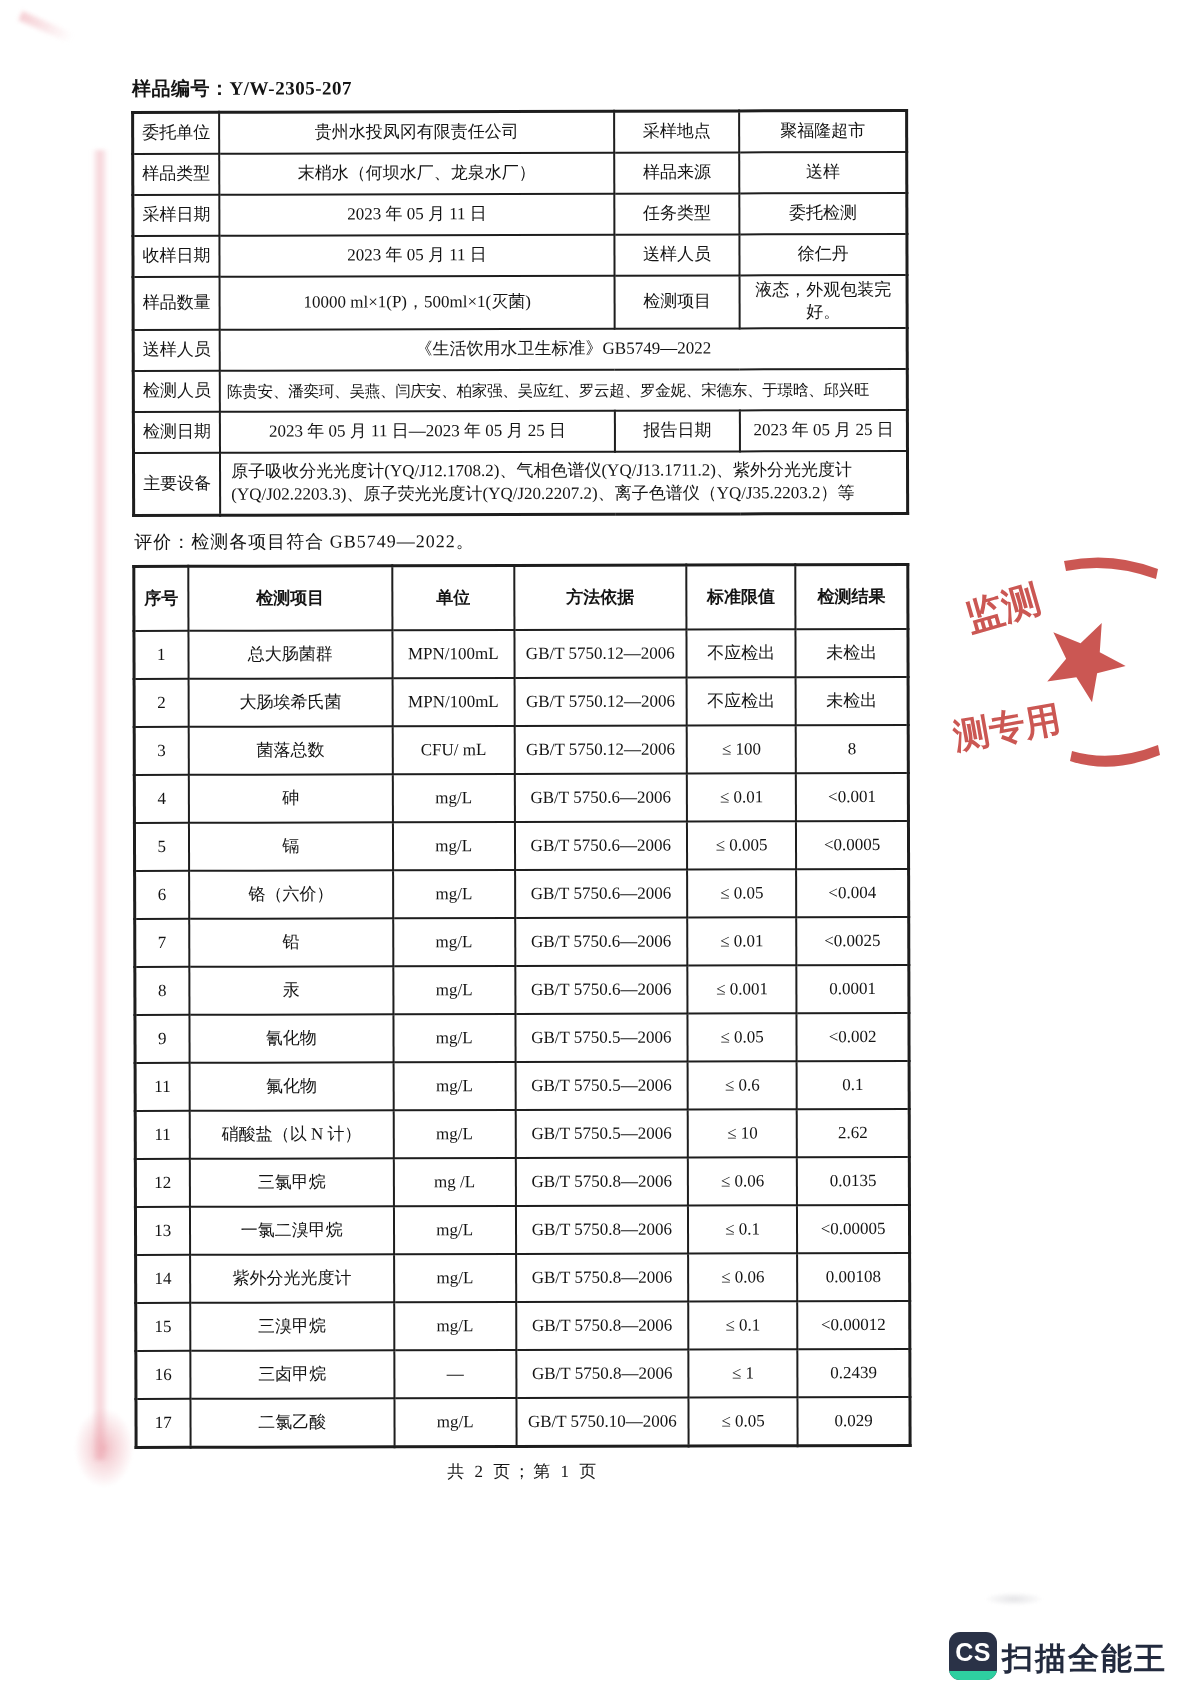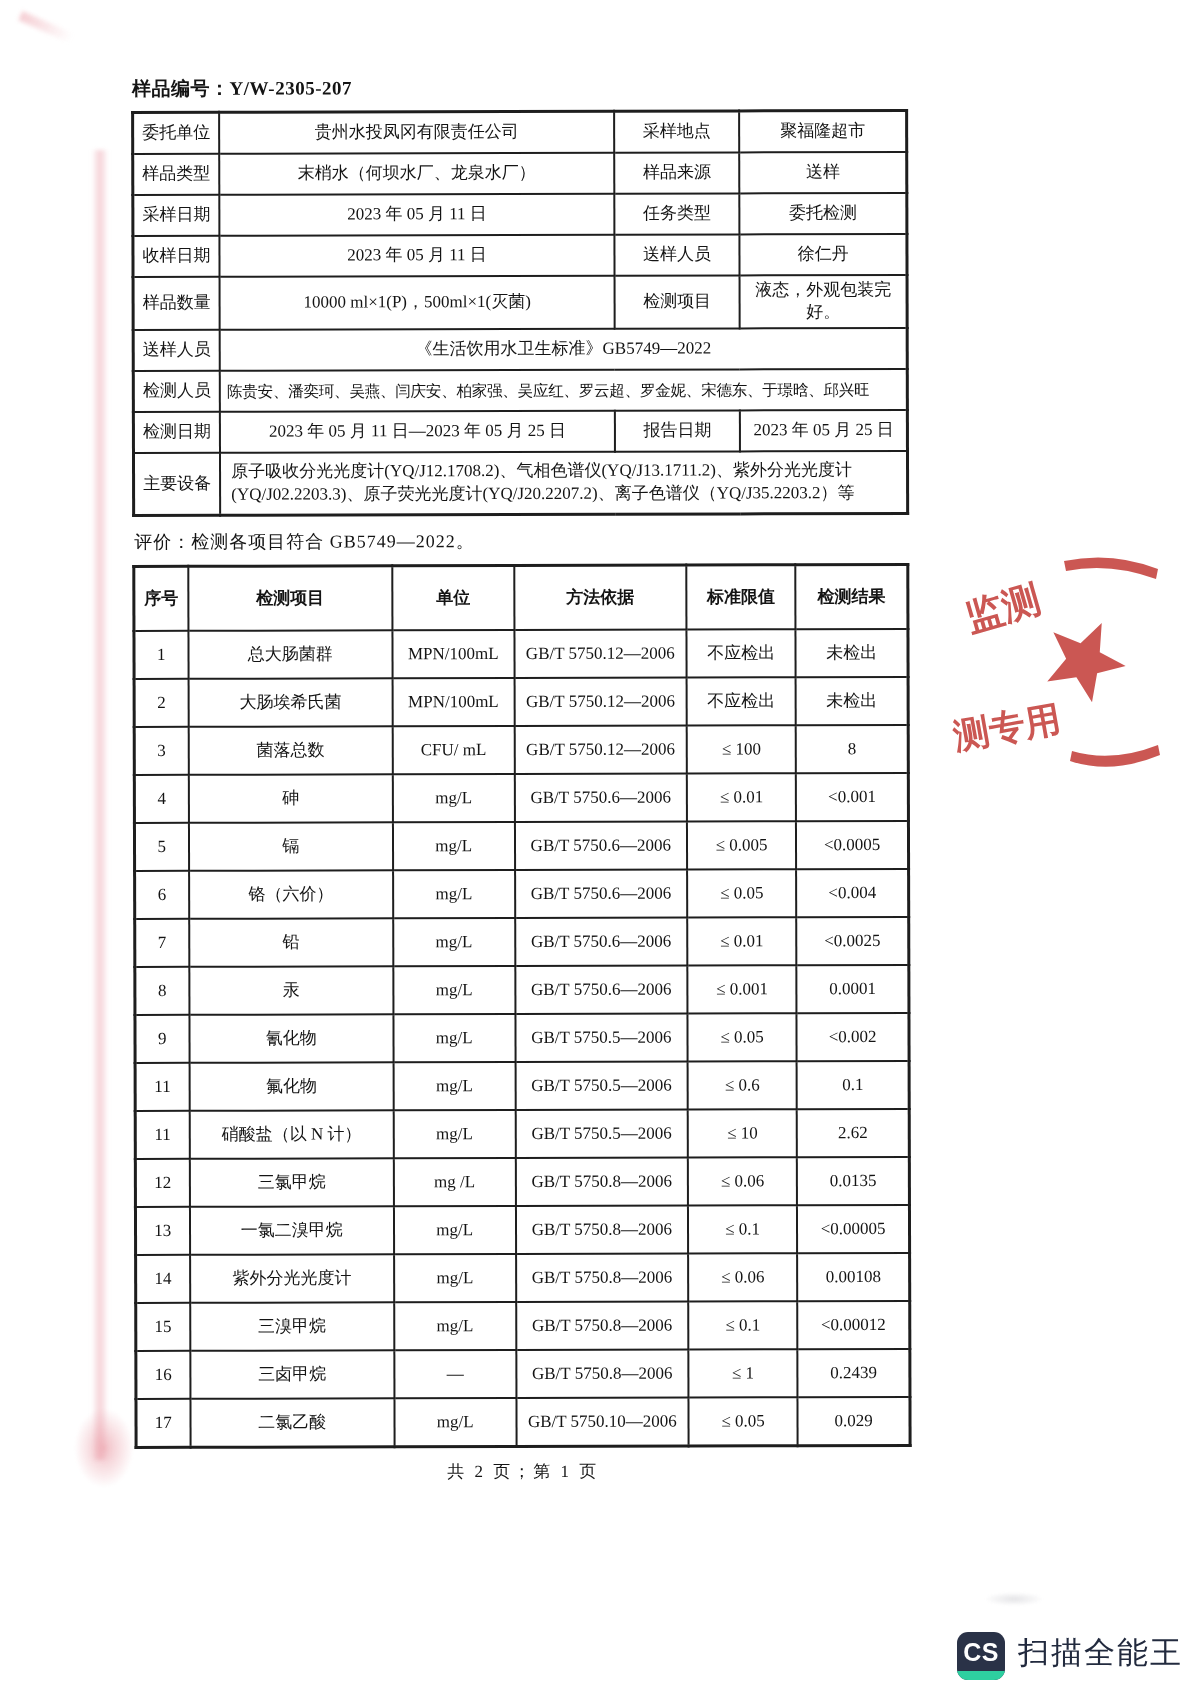--- a/index.html
+++ b/index.html
@@ -76,38 +76,38 @@
 
   
   .stamp {
     position:absolute; left:952px; top:543px; width:214px; height:238px;
     overflow:hidden; pointer-events:none;
   }
   .stamp svg { display:block; }
 
   
   .watermark {
-    position:absolute; right:16px; bottom:16px;
-    display:flex; align-items:flex-start; gap:13px;
+    position:absolute; right:32px; bottom:16px;
+    display:flex; align-items:flex-end; gap:5px;
     font-family:"Liberation Sans","DejaVu Sans",sans-serif;
   }
   .wm-icon {
     width:48px; height:48px; border-radius:11px;
     background:#2a3247; position:relative; overflow:hidden;
     display:flex; align-items:center; justify-content:center;
   }
   .wm-icon-cs {
     color:#ffffff; font-size:25px; font-weight:700; letter-spacing:0.5px;
     margin-bottom:7px; font-family:"Liberation Sans","DejaVu Sans",sans-serif;
   }
   .wm-icon-accent {
     position:absolute; left:0; right:0; bottom:0; height:9px; background:#2ecfa0;
   }
   .wm-label {
-    font-size:31px; font-weight:400; color:#222a3e; letter-spacing:2px;
+    font-size:31px; font-weight:700; color:#222a3e; letter-spacing:2px;
   }
 
   .smudge-gray {
     position:absolute; right:155px; bottom:90px; width:60px; height:14px;
     background:radial-gradient(ellipse at center, rgba(150,150,160,0.25), rgba(150,150,160,0) 70%);
     filter:blur(1px);
   }
 </style>
 </head>
 <body>

